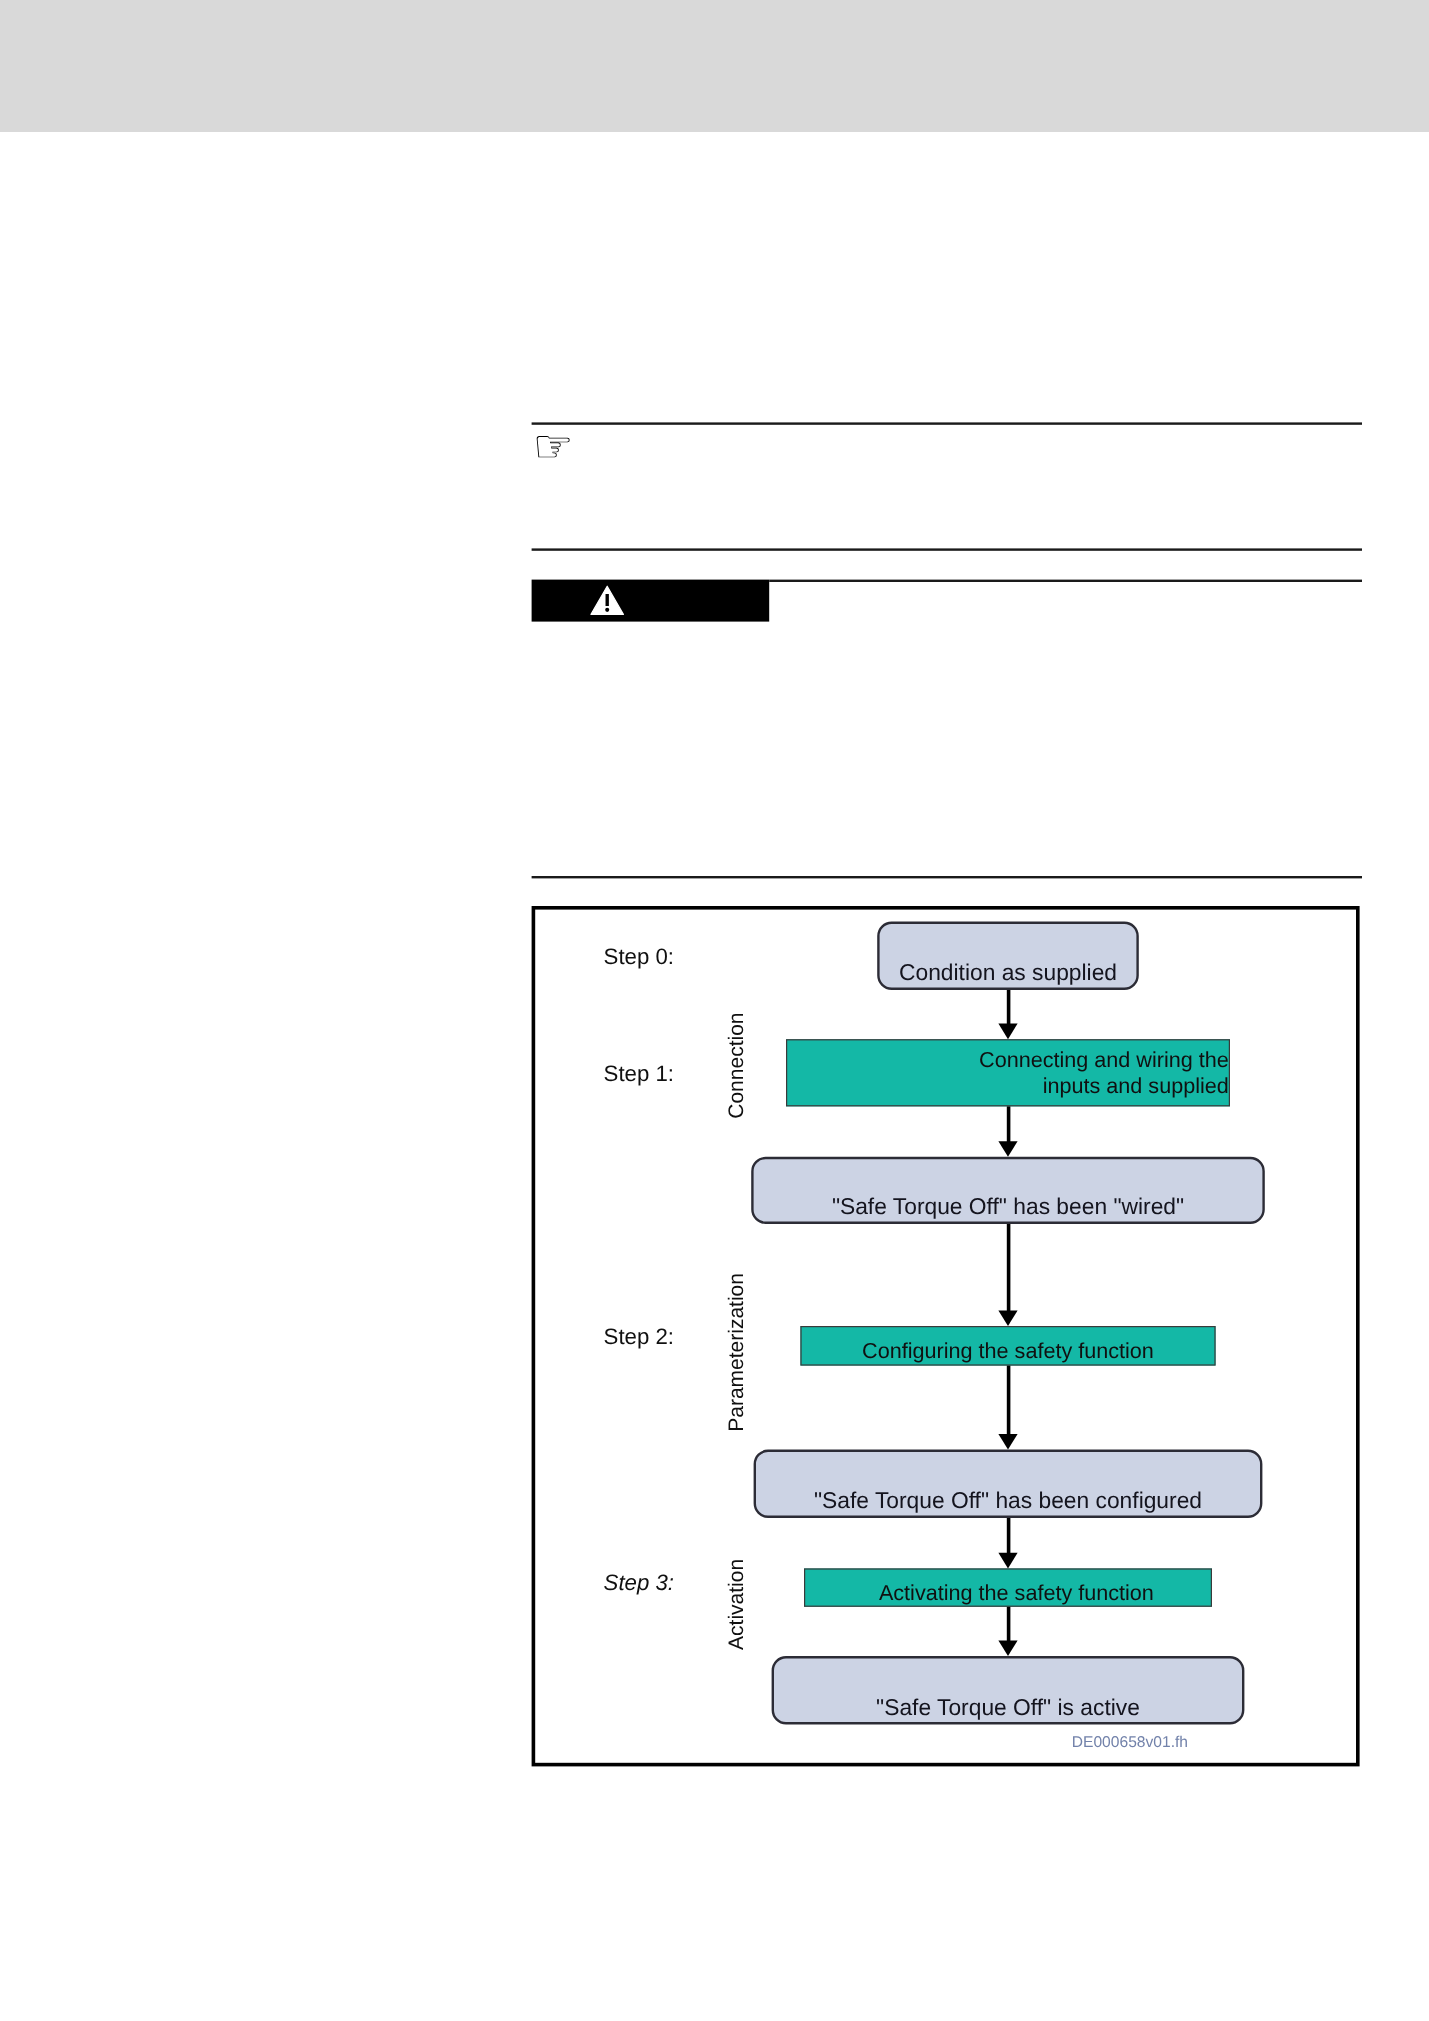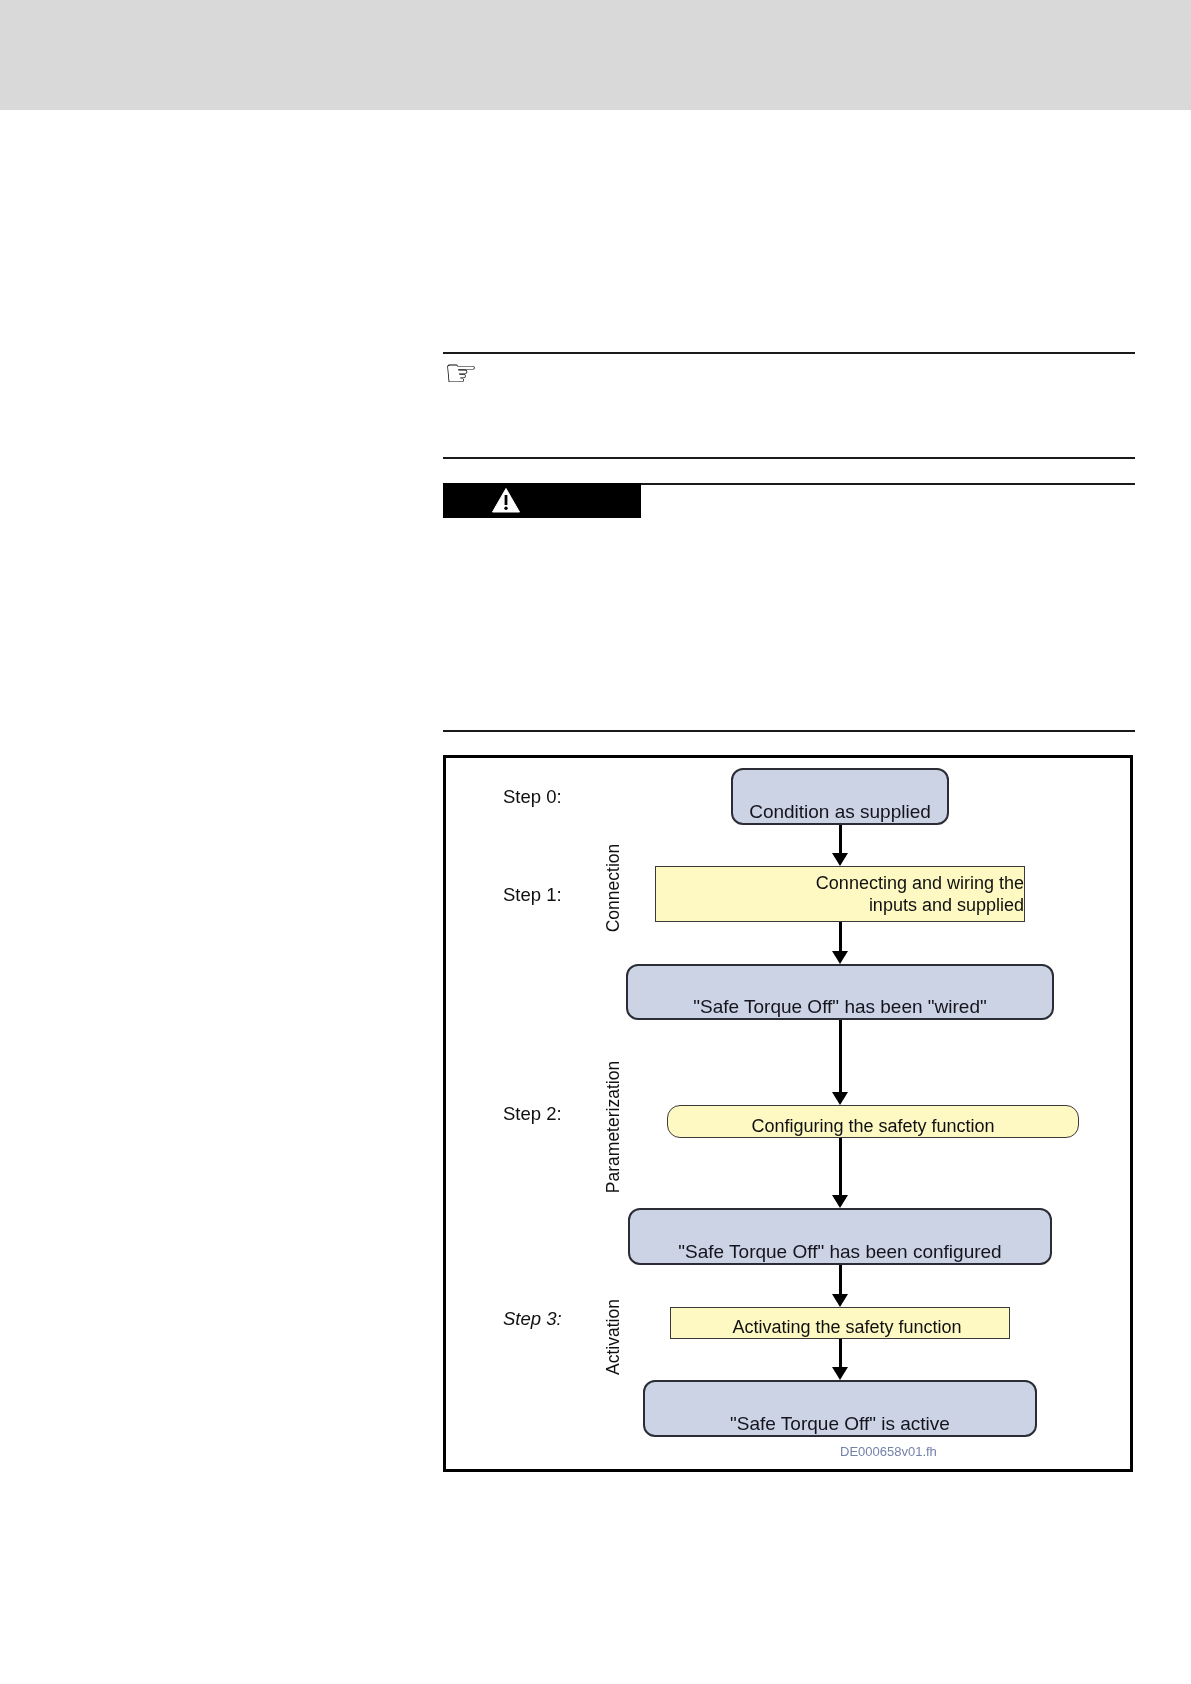--- a/index.html
+++ b/index.html
@@ -16,36 +16,36 @@
   #outer-box{border:3px solid #000;background:#fff;}
   .node{
     display:flex;align-items:flex-end;justify-content:center;text-align:center;
     box-sizing:border-box;
   }
   .node.state{
     background:#ccd3e4;border:2px solid #2c2c36;border-radius:12px;
     color:#14141e;font-size:19px;line-height:22px;
   }
   .node.action{
-    background:#fef9c3;border:1.5px solid #3a3a3a;color:#101010;
+    background:#14b8a6;border:1.5px solid #3a3a3a;color:#101010;
     font-size:18px;line-height:22px;
   }
   .arrow{width:16px;}
   .arrow .shaft{position:absolute;left:6.5px;top:0;width:3px;background:#000;}
   .arrow .head{
     position:absolute;left:0;bottom:0;width:0;height:0;
     border-left:8px solid transparent;border-right:8px solid transparent;
     border-top:13px solid #000;
   }
   .step-label{font-size:18.5px;color:#101010;text-align:right;}
   .phase-label{
     width:200px;height:20px;text-align:center;line-height:20px;
     font-size:17.5px;color:#101010;transform:rotate(-90deg);
   }
-  #fig-caption{font-size:13px;color:#7282aa;}
+  #fig-caption{font-size:13px;color:#7282aa;text-align:right;}
 </style>
 </head>
 <body>
 
 <div id="page">
 
   <div id="top-band" class="abs"></div>
 
   <div class="abs rule" style="left:443px;top:352px;width:692px;"></div>
   <div class="abs" id="note-hand" style="left:444px;top:354px;">☞</div>
@@ -81,21 +81,21 @@
 
   <div class="abs node action" style="left:655px;top:866px;width:370px;height:56px;flex-direction:column;">
     <span>Connecting and wiring the</span>
     <span>inputs and supplied</span>
   </div>
 
   <div class="abs node state" style="left:626px;top:964px;width:428px;height:56px;">
     <span>"Safe Torque Off" has been "wired"</span>
   </div>
 
-  <div class="abs node action" style="left:667px;top:1105px;width:412px;height:33px;border-radius:13px;">
+  <div class="abs node action" style="left:667px;top:1105px;width:346px;height:33px;">
     <span>Configuring the safety function</span>
   </div>
 
   <div class="abs node state" style="left:628px;top:1208px;width:424px;height:57px;">
     <span>"Safe Torque Off" has been configured</span>
   </div>
 
   <div class="abs node action" style="left:670px;top:1307px;width:340px;height:32px;padding-left:14px;">
     <span>Activating the safety function</span>
   </div>

